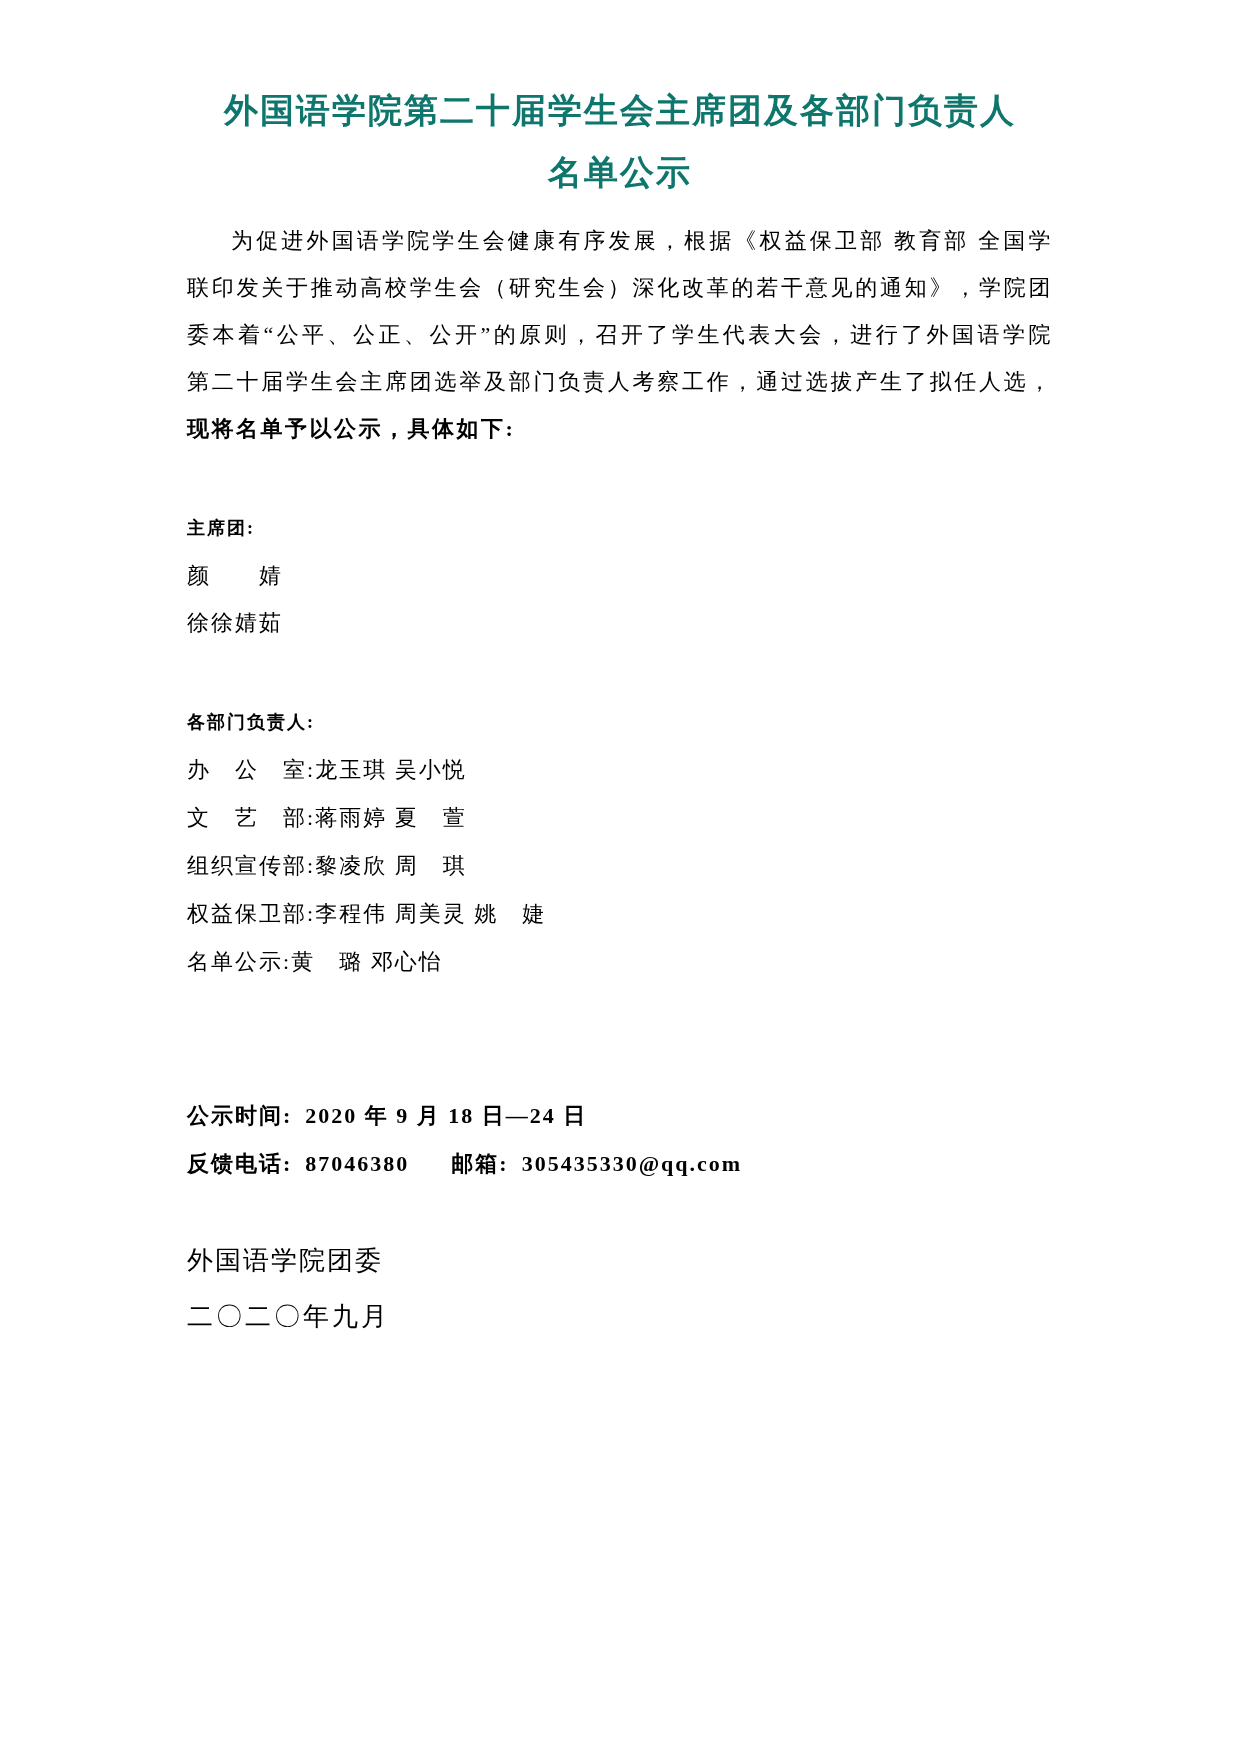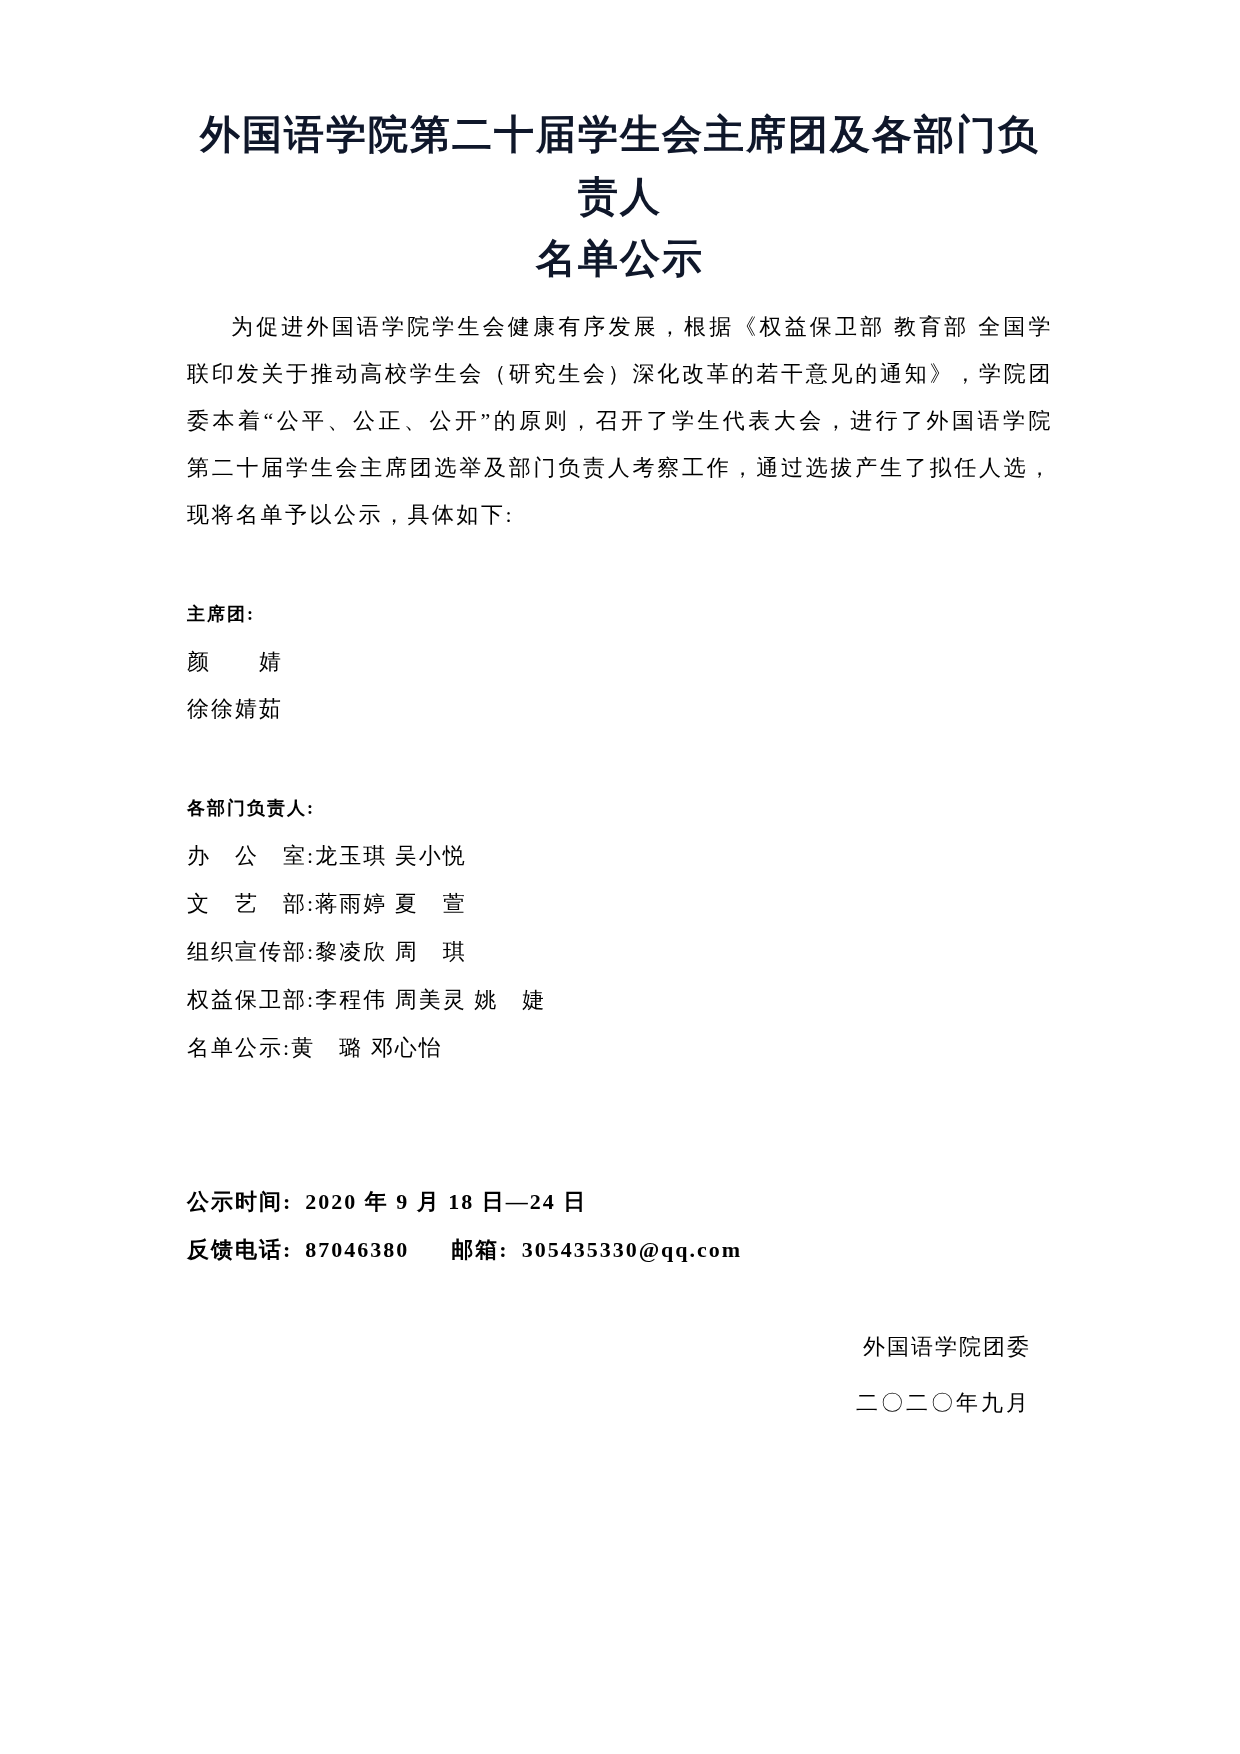--- a/index.html
+++ b/index.html
@@ -13,44 +13,45 @@
     height: 1754px;
     margin: 0 auto;
     background: #ffffff;
     box-sizing: border-box;
     padding: 0 187px;
     color: #000000;
     font-family: "Liberation Serif", "DejaVu Serif", serif;
   }
   .doc-title {
     margin: 0;
-    padding-top: 104px;
-    font-size: 40px;
+    padding-top: 80px;
+    font-size: 34px;
     line-height: 62px;
     font-weight: bold;
     text-align: center;
     letter-spacing: 2px;
-    color: #0f172a;
+    color: #0f766e;
   }
   .intro {
     margin-top: 13px;
     font-size: 22px;
     line-height: 47px;
     letter-spacing: 2.5px;
   }
   .intro .pline {
     text-align: justify;
     text-align-last: justify;
   }
   .intro .pline.first {
     text-indent: 44px;
   }
   .intro .pline.last {
     text-align: right;
     text-align-last: left;
+    font-weight: bold;
   }
   .section-heading {
     margin-top: 53px;
     font-size: 18px;
     line-height: 47px;
     font-weight: bold;
     letter-spacing: 2px;
   }
   .member-line {
     font-size: 22px;
@@ -72,24 +73,23 @@
     font-weight: bold;
   }
   .contact .val {
     margin-left: 13px;
   }
   .contact .email-label {
     margin-left: 42px;
   }
   .signature {
     margin-top: 49px;
-    font-size: 22px;
+    font-size: 26px;
     line-height: 48px;
     letter-spacing: 2px;
-    text-align: right;
     padding-right: 22px;
   }
   .signature .sig-date {
     margin-top: 8px;
     letter-spacing: 3px;
   }
 </style>
 </head>
 <body>
 

